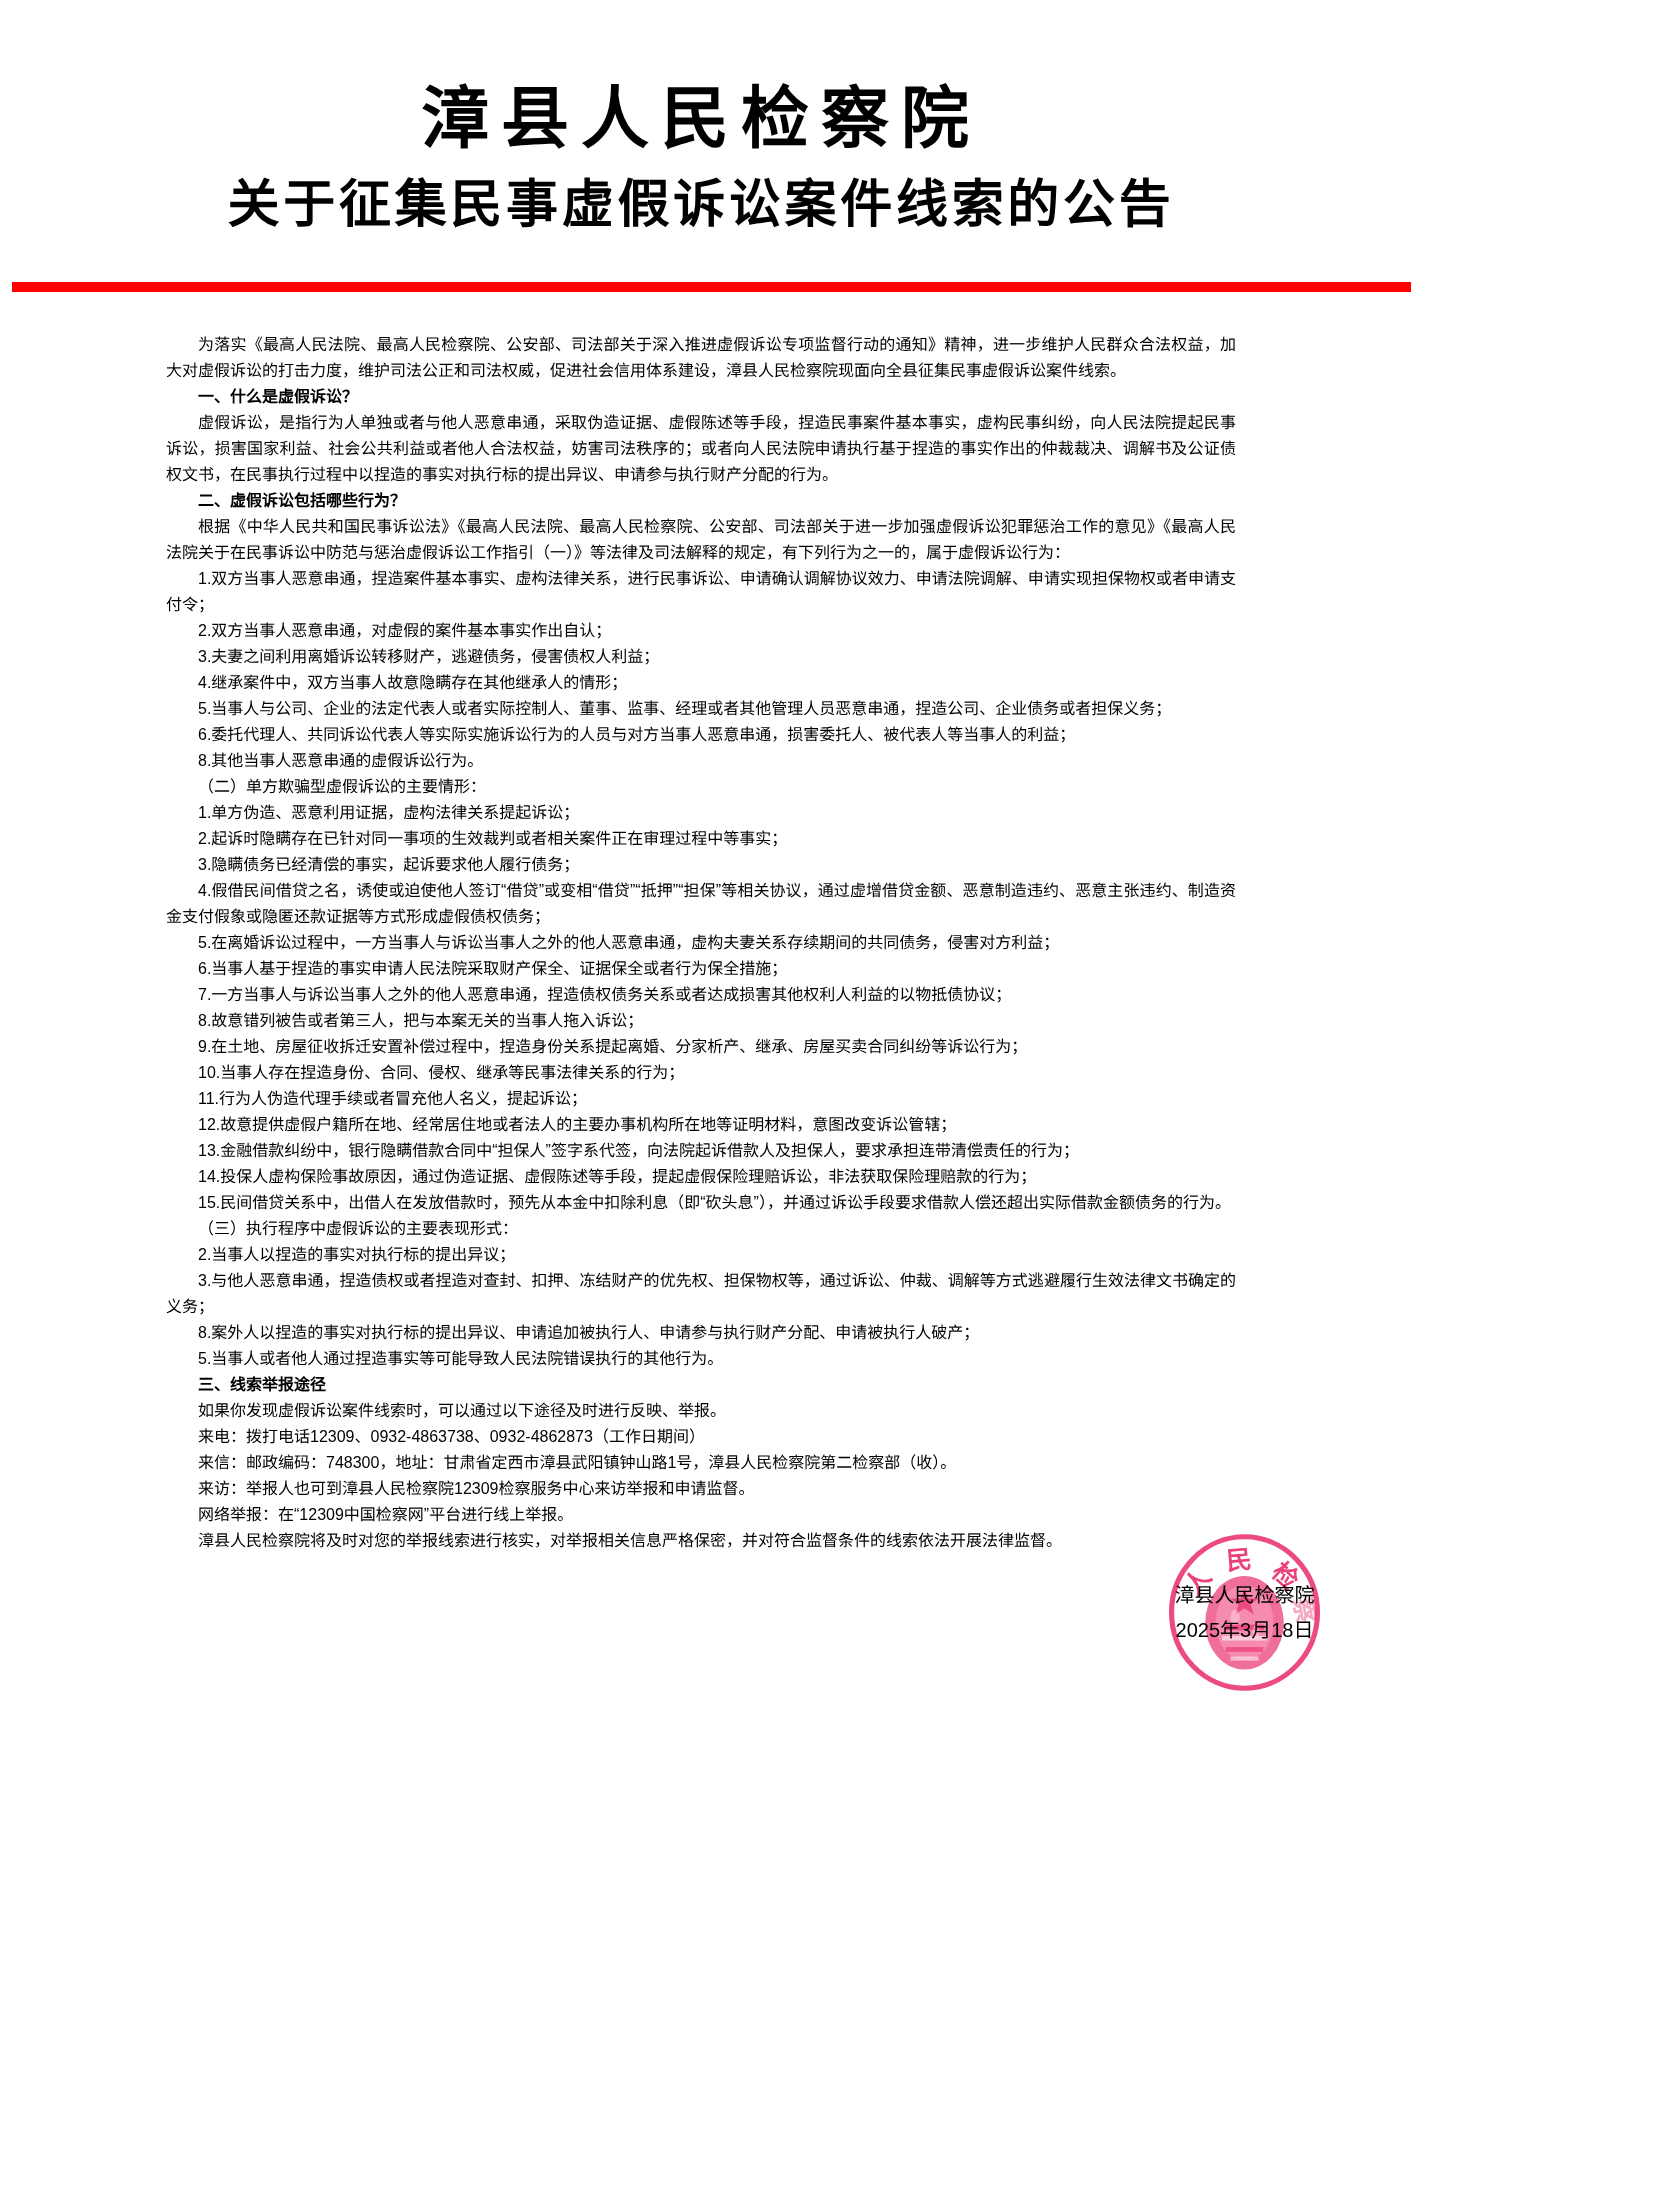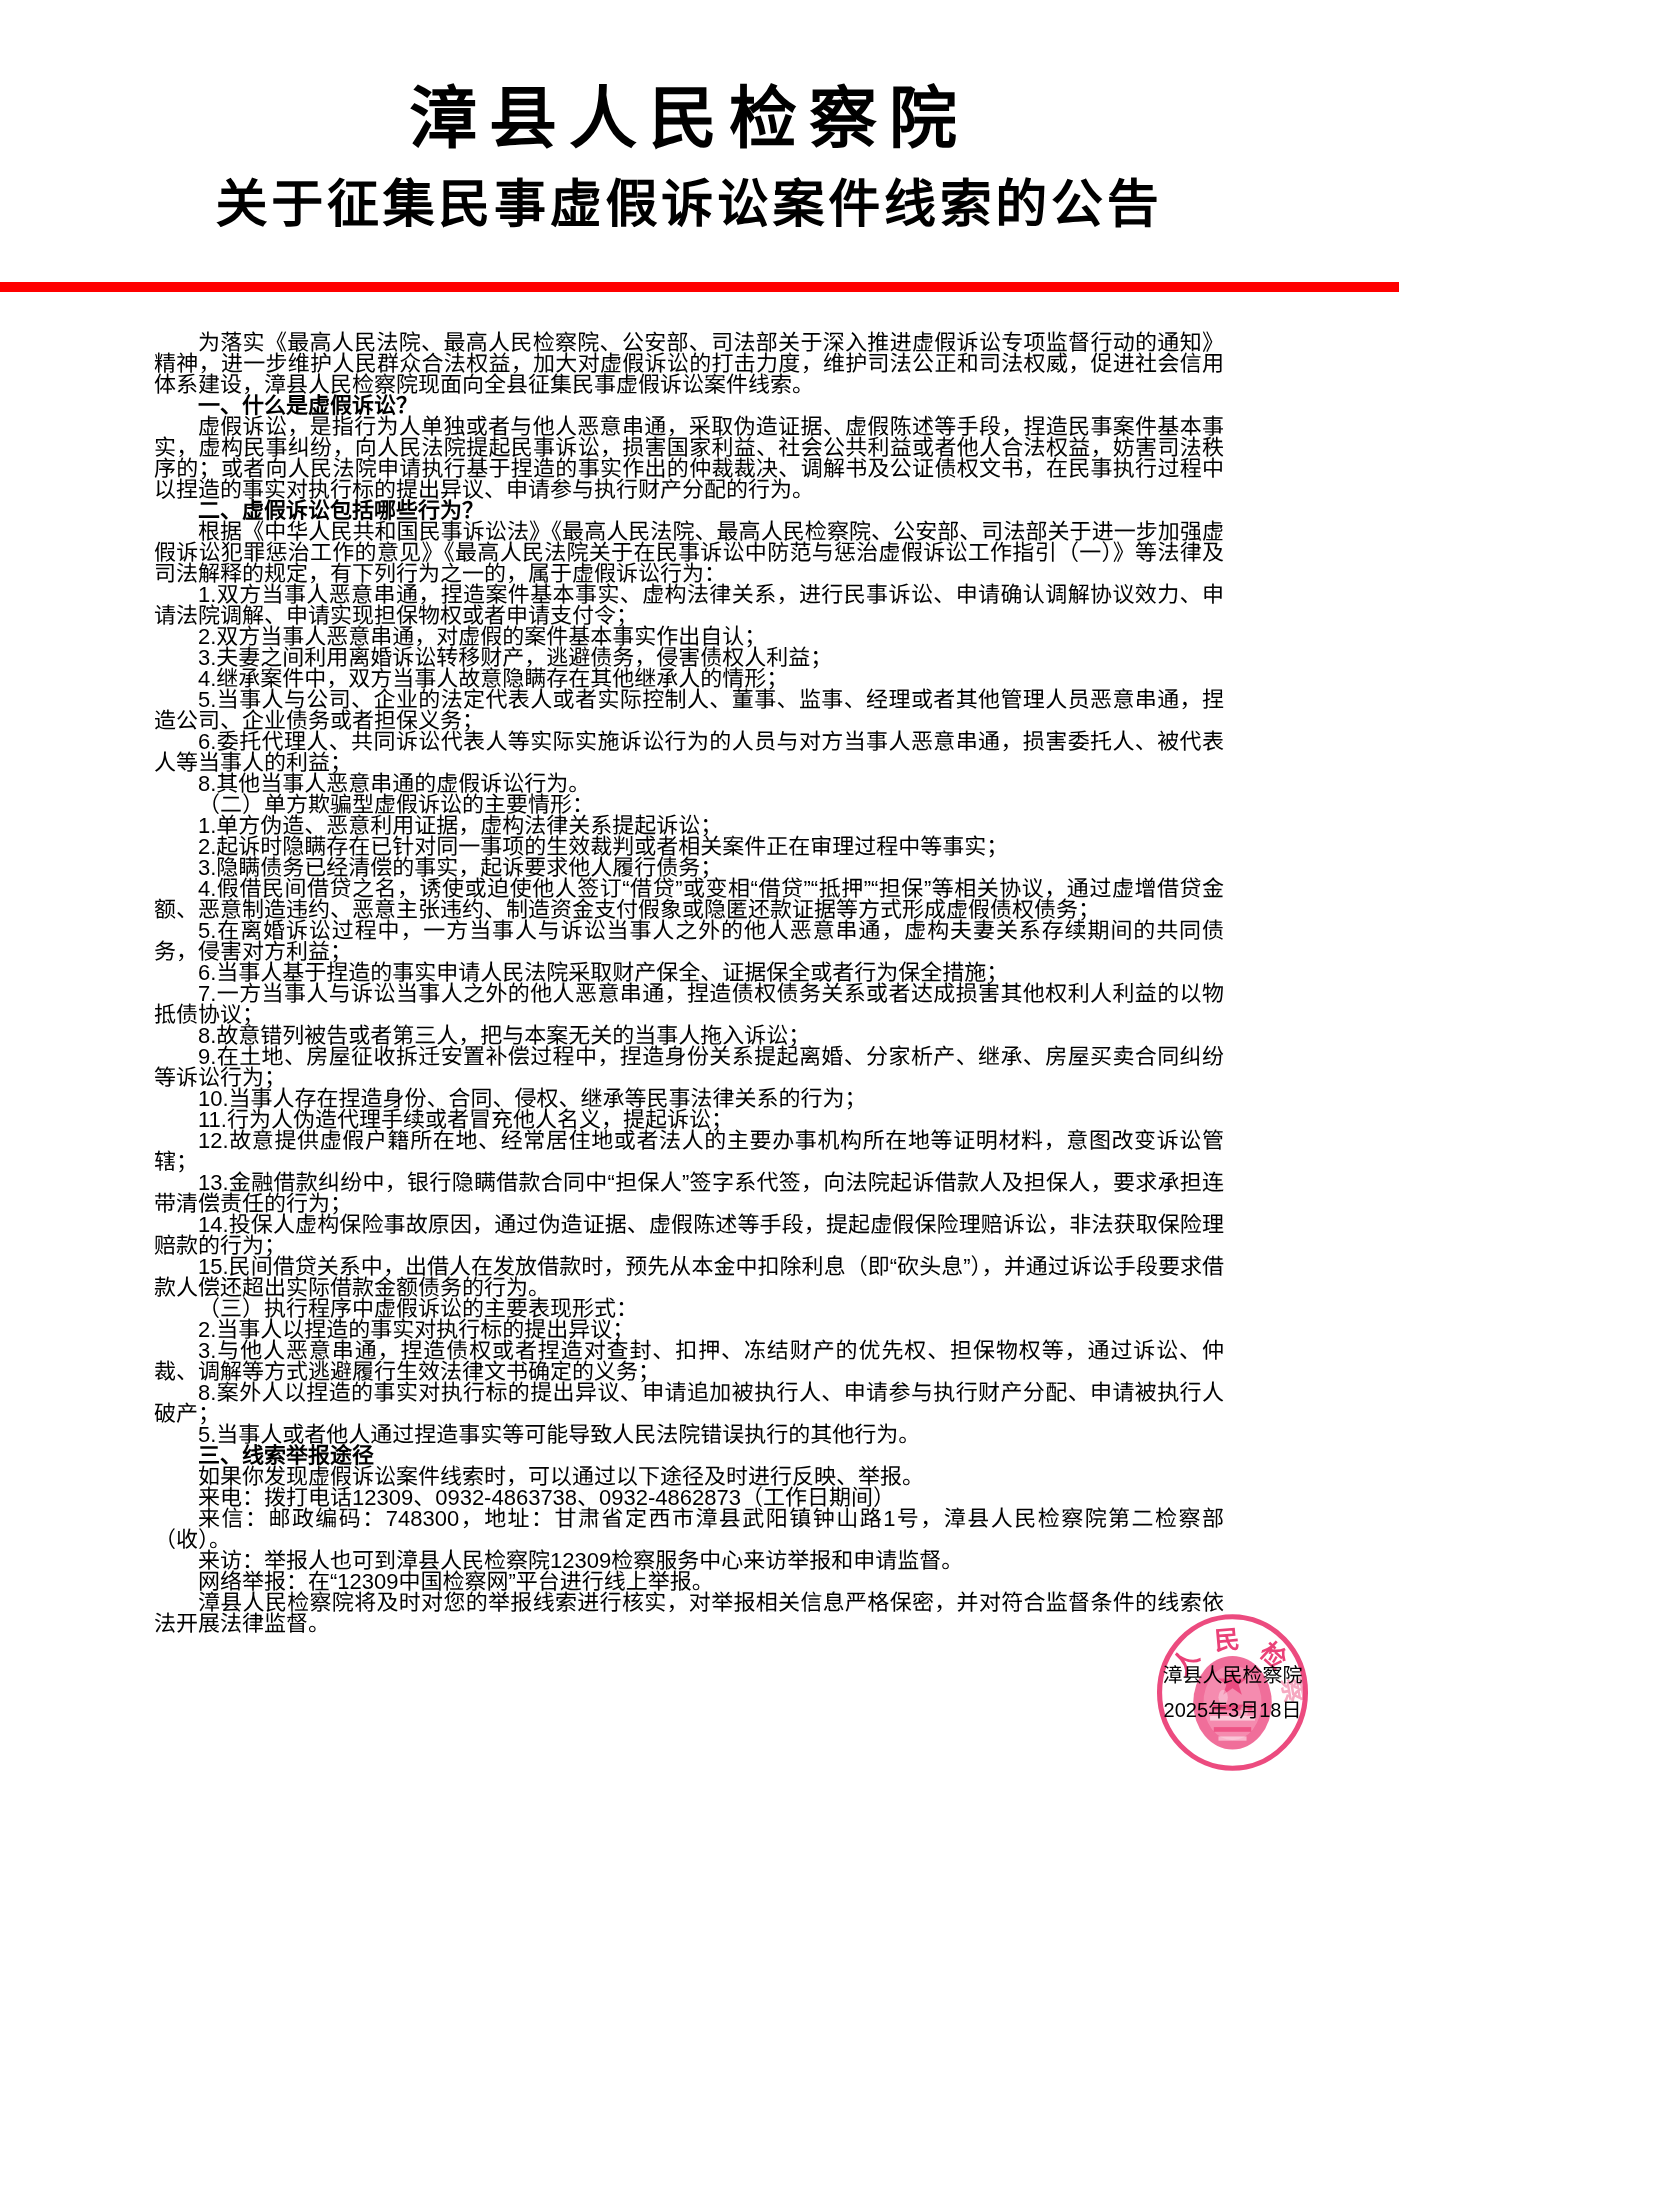--- a/index.html
+++ b/index.html
@@ -3,42 +3,42 @@
 <meta charset="utf-8">
 <style>
   html, body { margin: 0; padding: 0; background: #ffffff; }
   body {
     width: 1654px; height: 2205px;
     font-family: "Liberation Sans", sans-serif;
     color: #000;
     position: relative;
     overflow: hidden;
   }
-  .page { position: relative; width: 1378px; height: 2205px; background: #fff; }
+  .page { position: relative; width: 1378px; height: 2205px; background: #fff; margin-left: 12px; }
 
   .title-block { padding-top: 75px; text-align: center; }
   .title-line1 {
     font-size: 68px; font-weight: 700; letter-spacing: 12px;
     line-height: 86px; margin: 0;
   }
   .title-line2 {
     font-size: 52px; font-weight: 700; letter-spacing: 3.7px;
     line-height: 86px; margin: 0;
   }
 
   .red-rule {
     width: 1399px; height: 10.3px;
     margin: 35px auto 0 auto;
     background: #FF0000;
   }
 
   .content {
     margin: 40px 154px 0 154px;
-    font-size: 22px;
-    line-height: 21px;
+    font-size: 16px;
+    line-height: 26px;
     text-align: justify;
   }
   .content p { margin: 0; text-indent: 2em; }
   .content p.heading { font-weight: 700; }
 
   .footer { position: relative; width: 100%; height: 201px; }
   .signature {
     position: absolute; left: 1069px; top: 24px; width: 327px;
     text-align: center; font-size: 20px; line-height: 35px; z-index: 2;
   }

